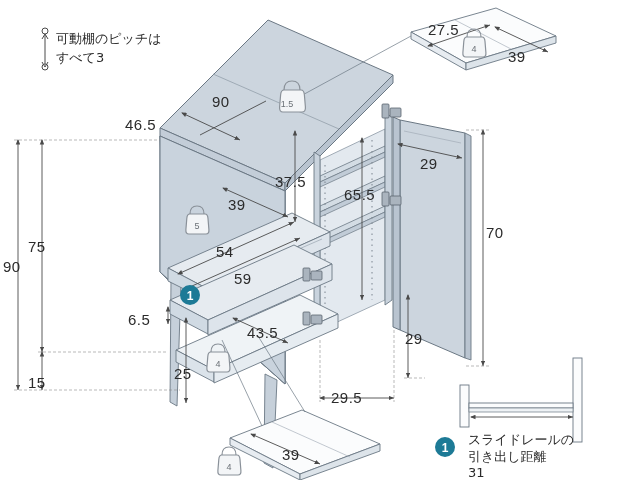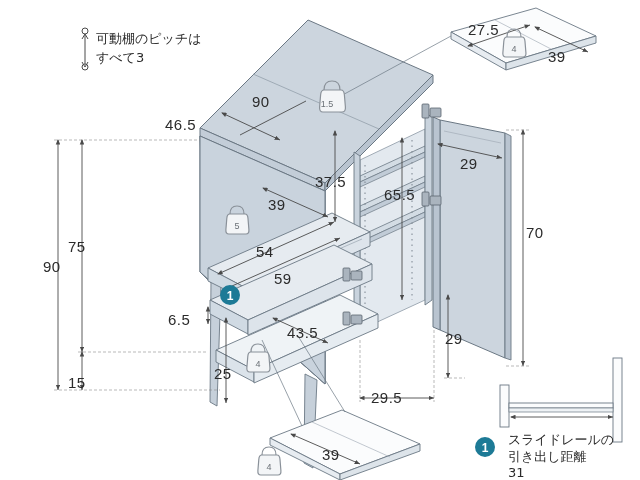--- a/index.html
+++ b/index.html
@@ -3,21 +3,21 @@
 <meta charset="utf-8">
 <style>
   html,body{margin:0;padding:0;}
   body{
     width:640px;height:480px;
     background:#ffffff;
     font-family:"Liberation Sans","DejaVu Sans",sans-serif;
     overflow:hidden;
     position:relative;
   }
-  #stage{position:absolute;left:0;top:0;width:554px;height:480px;padding-left:40px;}
+  #stage{position:absolute;left:0;top:0;width:554px;height:480px;}
   svg{display:block;}
   .dimtext{
     font-family:"Liberation Sans","DejaVu Sans",sans-serif;
     font-size:15px;
     fill:#2b2b2b;
     letter-spacing:0.5px;
   }
   .thicktext{
     font-family:"Liberation Sans","DejaVu Sans",sans-serif;
     font-size:9px;

